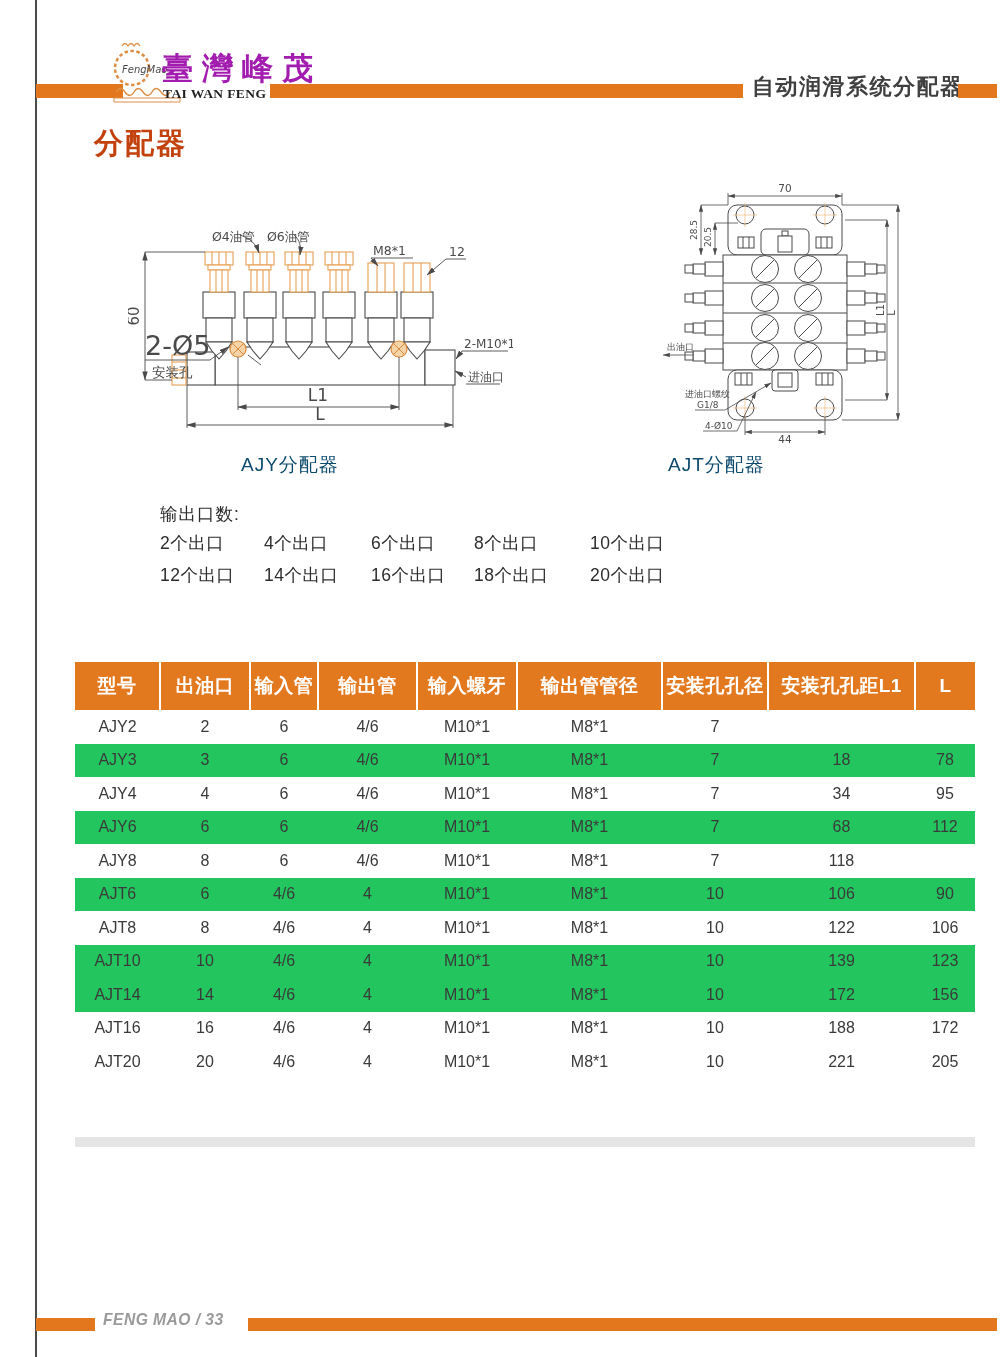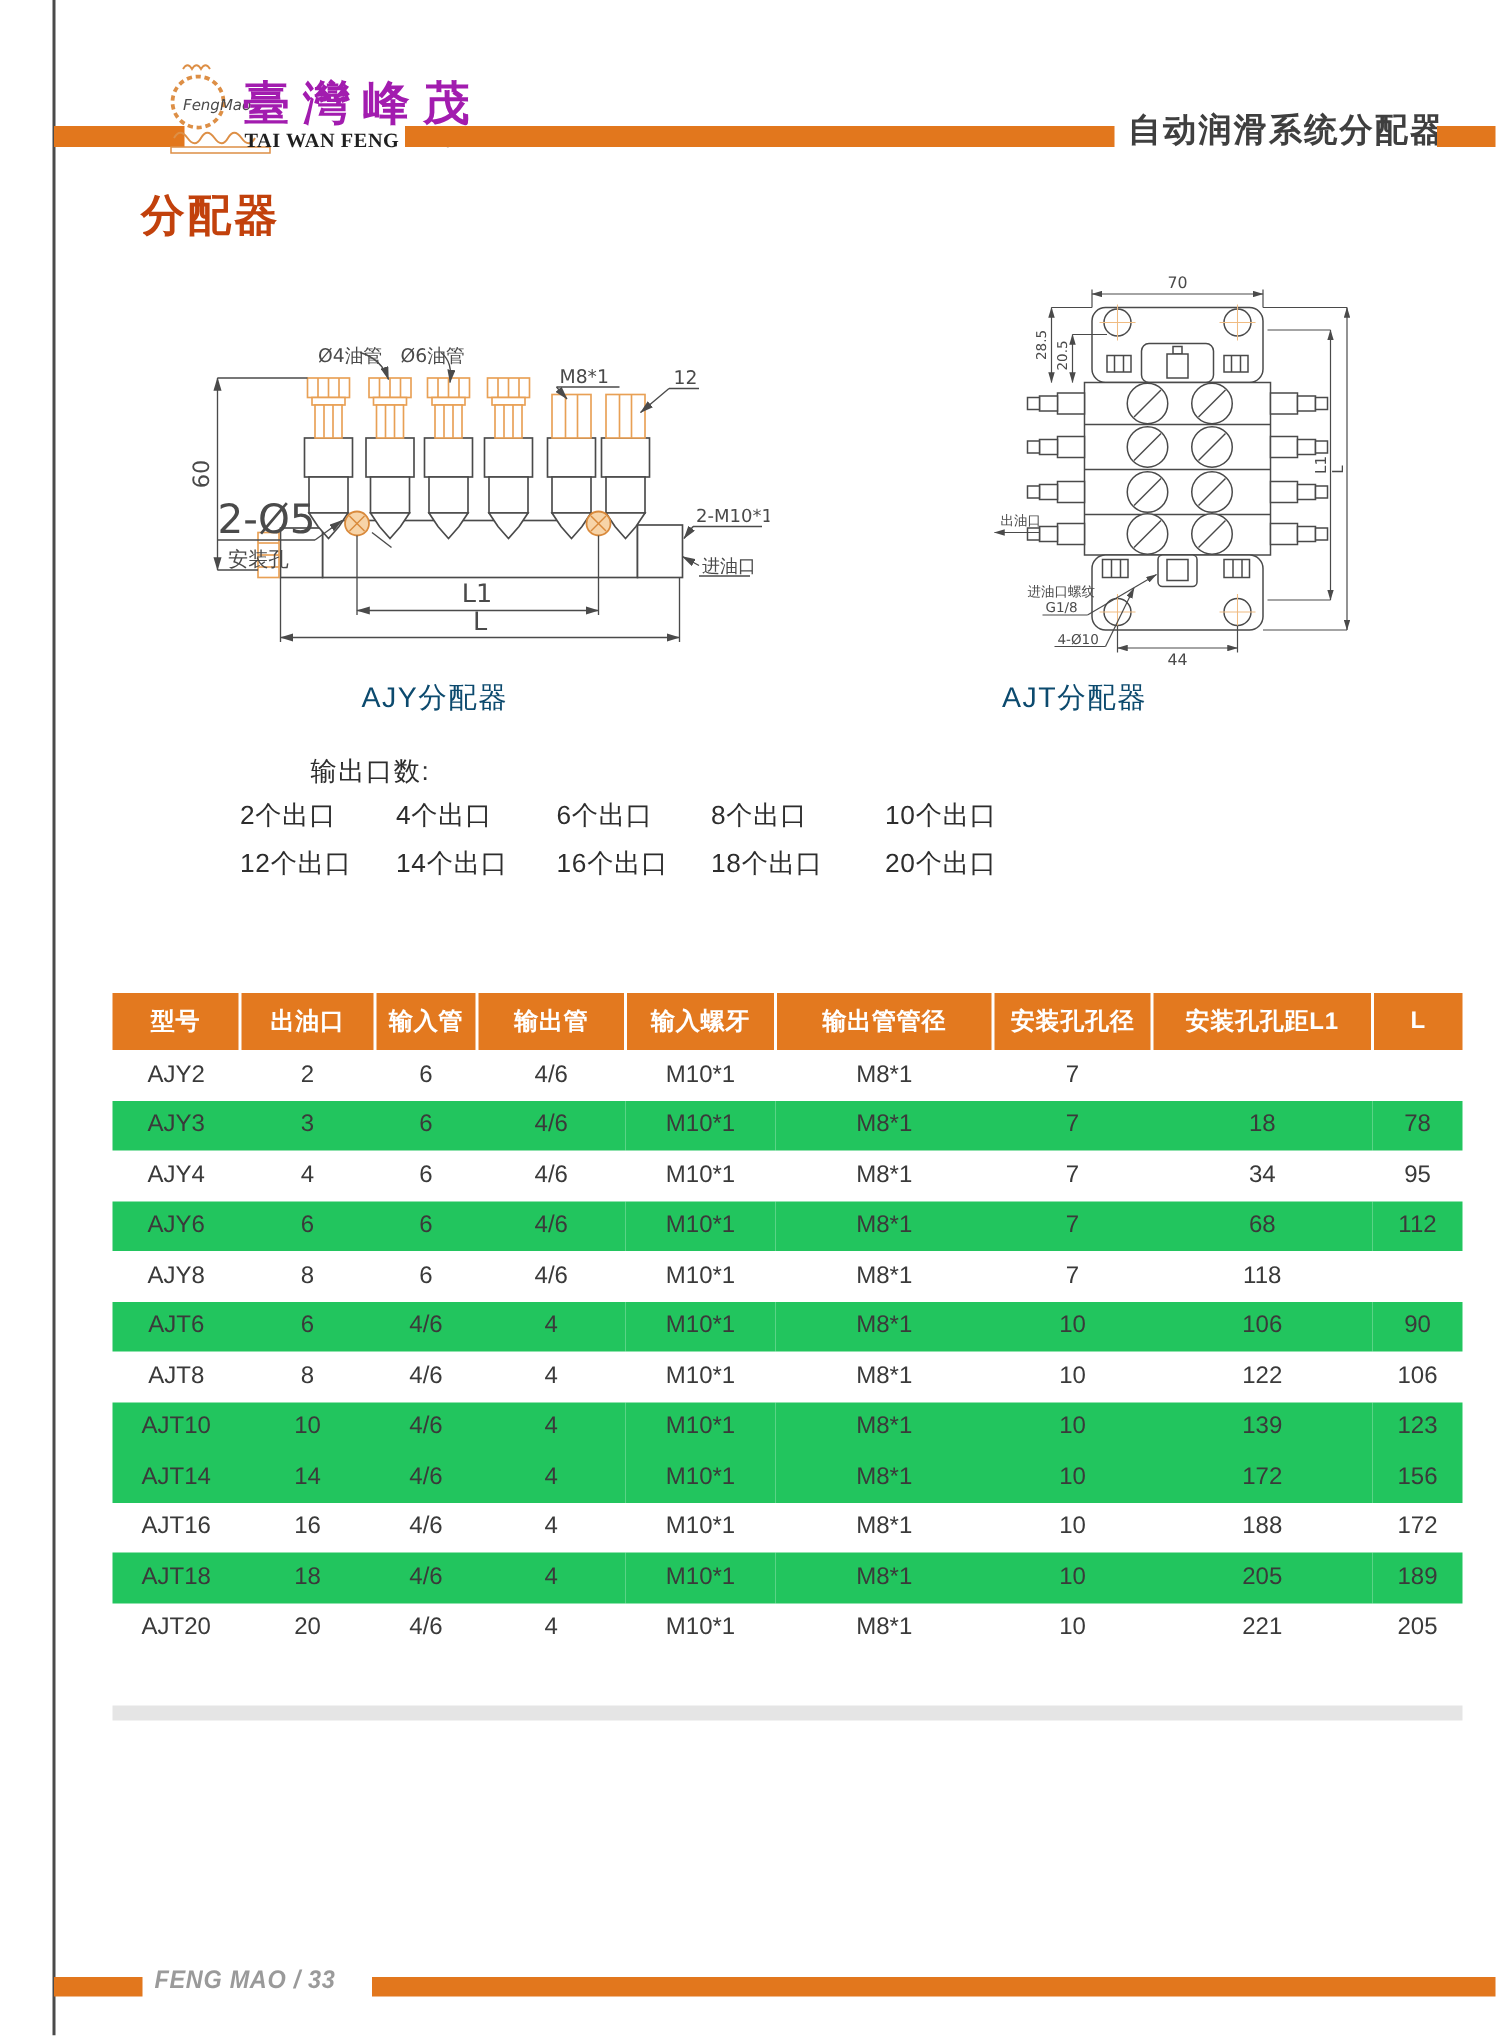--- a/index.html
+++ b/index.html
@@ -18,27 +18,27 @@
             font-weight:700;color:#1f1f1f;letter-spacing:.4px;white-space:nowrap;}
   .section-title{left:752px;top:72px;font-size:22px;font-weight:700;color:#3f3f3f;
                  letter-spacing:1.5px;white-space:nowrap;}
   .page-title{left:94px;top:124px;font-size:29px;font-weight:700;color:#c2410c;
               letter-spacing:2px;margin:0;}
   .ajy-svg{left:128px;top:195px;width:385px;height:285px;}
   .ajt-svg{left:655px;top:183px;width:260px;height:262px;}
   .caption{font-size:19px;color:#0c4a6e;letter-spacing:1px;white-space:nowrap;}
   .cap-ajy{left:241px;top:452px;}
   .cap-ajt{left:668px;top:452px;}
-  .out-heading{left:160px;top:502px;font-size:17.5px;color:#2d2d2d;letter-spacing:1px;margin-left:47px;}
+  .out-heading{left:160px;top:502px;font-size:17.5px;color:#2d2d2d;letter-spacing:1px;}
   .out-grid{left:160px;top:531px;display:grid;width:530px;
             grid-template-columns:104px 107px 103px 116px 100px;row-gap:8px;
             font-size:17.5px;color:#2d2d2d;letter-spacing:.5px;}
   .spec-table{left:75px;top:662px;width:900px;border-collapse:collapse;table-layout:fixed;}
-  .spec-table th{background:#e3791f;color:#fff;font-size:16px;font-weight:700;
-                 height:38px;border-right:2.5px solid #fff;padding:0;letter-spacing:.5px;}
+  .spec-table th{background:#e3791f;color:#fff;font-size:19px;font-weight:700;
+                 height:48px;border-right:2.5px solid #fff;padding:0;letter-spacing:.5px;}
   .spec-table th:last-child{border-right:none;}
   .spec-table td{height:33.5px;text-align:center;font-size:16px;color:#3a3a3a;padding:0;}
   .spec-table tr.alt td{background:#22c55e;}
   .table-tail{left:75px;top:1137px;width:900px;height:10px;background:#e5e5e5;}
   .foot-bar-left{left:36px;top:1318px;width:59px;height:13px;}
   .foot-bar-right{left:248px;top:1318px;width:749px;height:13px;}
   .foot-label{left:103px;top:1310px;font-size:17px;font-style:italic;font-weight:700;
               color:#9a9a9a;letter-spacing:.5px;transform:scaleX(.92);transform-origin:left;}
   svg text{font-family:"DejaVu Sans",sans-serif;fill:#4a4a4a;}
 </style>
@@ -505,31 +505,20 @@
           <td>AJT16</td>
           <td>16</td>
           <td>4/6</td>
           <td>4</td>
           <td>M10*1</td>
           <td>M8*1</td>
           <td>10</td>
           <td>188</td>
           <td>172</td>
         </tr>
-        <tr class="alt">
-          <td>AJT18</td>
-          <td>18</td>
-          <td>4/6</td>
-          <td>4</td>
-          <td>M10*1</td>
-          <td>M8*1</td>
-          <td>10</td>
-          <td>205</td>
-          <td>189</td>
-        </tr>
         <tr>
           <td>AJT20</td>
           <td>20</td>
           <td>4/6</td>
           <td>4</td>
           <td>M10*1</td>
           <td>M8*1</td>
           <td>10</td>
           <td>221</td>
           <td>205</td>

